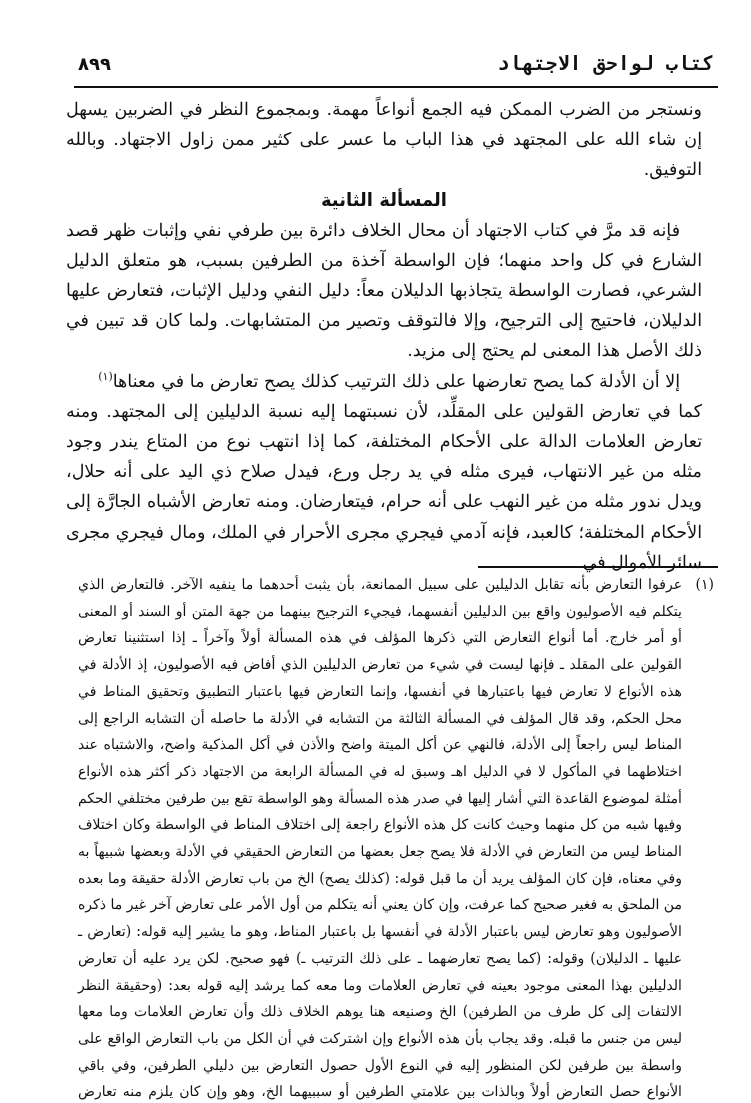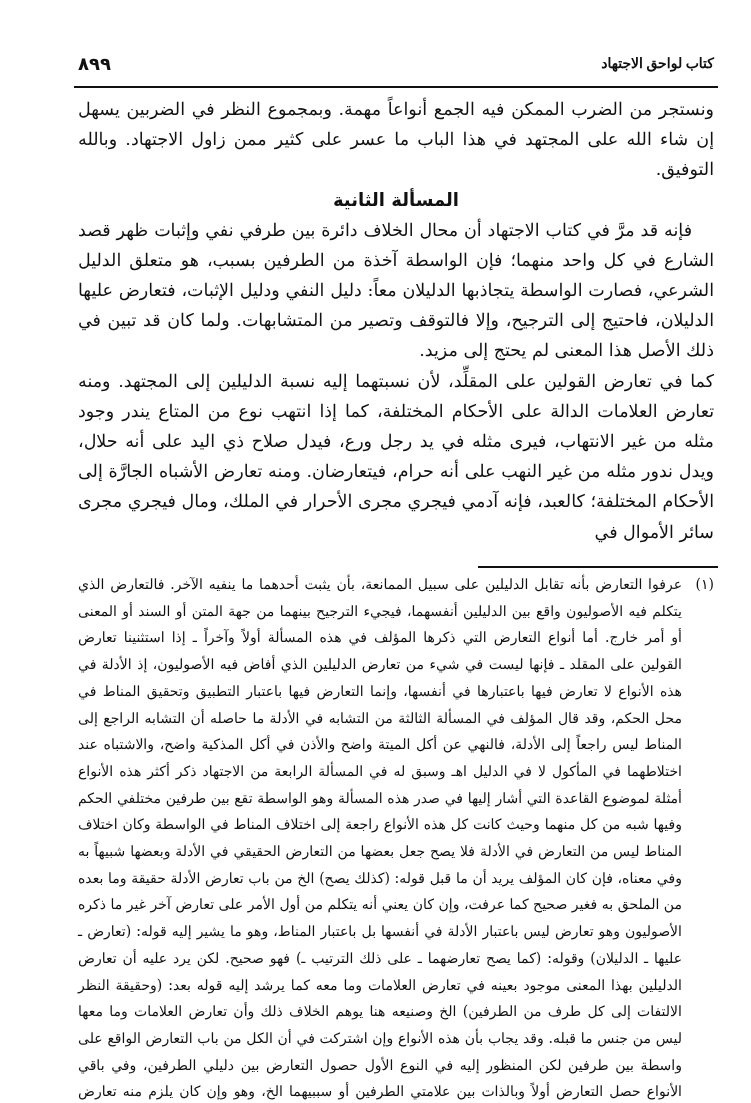--- a/index.html
+++ b/index.html
@@ -26,41 +26,41 @@
       top: 50px;
       left: 78px;
       width: 636px;
       height: 26px;
       display: flex;
       justify-content: space-between;
       align-items: center;
       direction: rtl;
     }
     .header-title {
-      font-size: 14px;
+      font-size: 20px;
       font-weight: bold;
-      font-family: Liberation Serif, serif;
+      font-family: Liberation Mono, monospace;
     }
     .page-number {
       font-size: 18px;
       font-weight: bold;
       font-family: "DejaVu Sans", "Liberation Sans", sans-serif;
     }
     .header-rule {
       position: absolute;
       top: 86px;
       left: 74px;
       width: 644px;
       height: 2px;
       background: #111111;
     }
     .body-text {
       position: absolute;
       top: 94px;
-      left: 78px;
+      left: 66px;
       width: 636px;
       direction: rtl;
       text-align: justify;
       font-size: 17.5px;
       line-height: 30.2px;
     }
     .body-text p {
       margin: 0;
       text-align-last: right;
     }
@@ -121,20 +121,21 @@
   <div class="running-header">
     <span class="header-title">كتاب لواحق الاجتهاد</span>
     <span class="page-number">٨٩٩</span>
   </div>
   <div class="header-rule"></div>
 
   <div class="body-text">
     <p>ونستجر من الضرب الممكن فيه الجمع أنواعاً مهمة. وبمجموع النظر في الضربين يسهل إن شاء الله على المجتهد في هذا الباب ما عسر على كثير ممن زاول الاجتهاد. وبالله التوفيق.</p>
     <p class="section-title">المسألة الثانية</p>
     <p class="indent">فإنه قد مرَّ في كتاب الاجتهاد أن محال الخلاف دائرة بين طرفي نفي وإثبات ظهر قصد الشارع في كل واحد منهما؛ فإن الواسطة آخذة من الطرفين بسبب، هو متعلق الدليل الشرعي، فصارت الواسطة يتجاذبها الدليلان معاً: دليل النفي ودليل الإثبات، فتعارض عليها الدليلان، فاحتيج إلى الترجيح، وإلا فالتوقف وتصير من المتشابهات. ولما كان قد تبين في ذلك الأصل هذا المعنى لم يحتج إلى مزيد.</p>
+    <p class="indent"><span>إلا أن الأدلة كما يصح تعارضها على ذلك الترتيب كذلك يصح تعارض ما في معناها</span><span class="fn-marker">(١)</span></p>
     <p>كما في تعارض القولين على المقلِّد، لأن نسبتهما إليه نسبة الدليلين إلى المجتهد. ومنه تعارض العلامات الدالة على الأحكام المختلفة، كما إذا انتهب نوع من المتاع يندر وجود مثله من غير الانتهاب، فيرى مثله في يد رجل ورع، فيدل صلاح ذي اليد على أنه حلال، ويدل ندور مثله من غير النهب على أنه حرام، فيتعارضان. ومنه تعارض الأشباه الجارَّة إلى الأحكام المختلفة؛ كالعبد، فإنه آدمي فيجري مجرى الأحرار في الملك، ومال فيجري مجرى سائر الأموال في</p>
   </div>
 
   <div class="footnote-rule"></div>
 
   <div class="footnotes">
     <div class="footnote">
       <span class="fn-num">(١)</span>
       <span class="fn-text">عرفوا التعارض بأنه تقابل الدليلين على سبيل الممانعة، بأن يثبت أحدهما ما ينفيه الآخر. فالتعارض الذي يتكلم فيه الأصوليون واقع بين الدليلين أنفسهما، فيجيء الترجيح بينهما من جهة المتن أو السند أو المعنى أو أمر خارج. أما أنواع التعارض التي ذكرها المؤلف في هذه المسألة أولاً وآخراً ـ إذا استثنينا تعارض القولين على المقلد ـ فإنها ليست في شيء من تعارض الدليلين الذي أفاض فيه الأصوليون، إذ الأدلة في هذه الأنواع لا تعارض فيها باعتبارها في أنفسها، وإنما التعارض فيها باعتبار التطبيق وتحقيق المناط في محل الحكم، وقد قال المؤلف في المسألة الثالثة من التشابه في الأدلة ما حاصله أن التشابه الراجع إلى المناط ليس راجعاً إلى الأدلة، فالنهي عن أكل الميتة واضح والأذن في أكل المذكية واضح، والاشتباه عند اختلاطهما في المأكول لا في الدليل اهـ وسبق له في المسألة الرابعة من الاجتهاد ذكر أكثر هذه الأنواع أمثلة لموضوع القاعدة التي أشار إليها في صدر هذه المسألة وهو الواسطة تقع بين طرفين مختلفي الحكم وفيها شبه من كل منهما وحيث كانت كل هذه الأنواع راجعة إلى اختلاف المناط في الواسطة وكان اختلاف المناط ليس من التعارض في الأدلة فلا يصح جعل بعضها من التعارض الحقيقي في الأدلة وبعضها شبيهاً به وفي معناه، فإن كان المؤلف يريد أن ما قبل قوله: (كذلك يصح) الخ من باب تعارض الأدلة حقيقة وما بعده من الملحق به فغير صحيح كما عرفت، وإن كان يعني أنه يتكلم من أول الأمر على تعارض آخر غير ما ذكره الأصوليون وهو تعارض ليس باعتبار الأدلة في أنفسها بل باعتبار المناط، وهو ما يشير إليه قوله: (تعارض ـ عليها ـ الدليلان) وقوله: (كما يصح تعارضهما ـ على ذلك الترتيب ـ) فهو صحيح. لكن يرد عليه أن تعارض الدليلين بهذا المعنى موجود بعينه في تعارض العلامات وما معه كما يرشد إليه قوله بعد: (وحقيقة النظر الالتفات إلى كل طرف من الطرفين) الخ وصنيعه هنا يوهم الخلاف ذلك وأن تعارض العلامات وما معها ليس من جنس ما قبله. وقد يجاب بأن هذه الأنواع وإن اشتركت في أن الكل من باب التعارض الواقع على واسطة بين طرفين لكن المنظور إليه في النوع الأول حصول التعارض بين دليلي الطرفين، وفي باقي الأنواع حصل التعارض أولاً وبالذات بين علامتي الطرفين أو سببيهما الخ، وهو وإن كان يلزم منه تعارض دليلهما على تلك الواسطة، لكن ليس هو نفس تعارض الدليلين، فذلك جعله في معنى تعارض الدليلين لأنه يؤول إليه.</span>
     </div>

